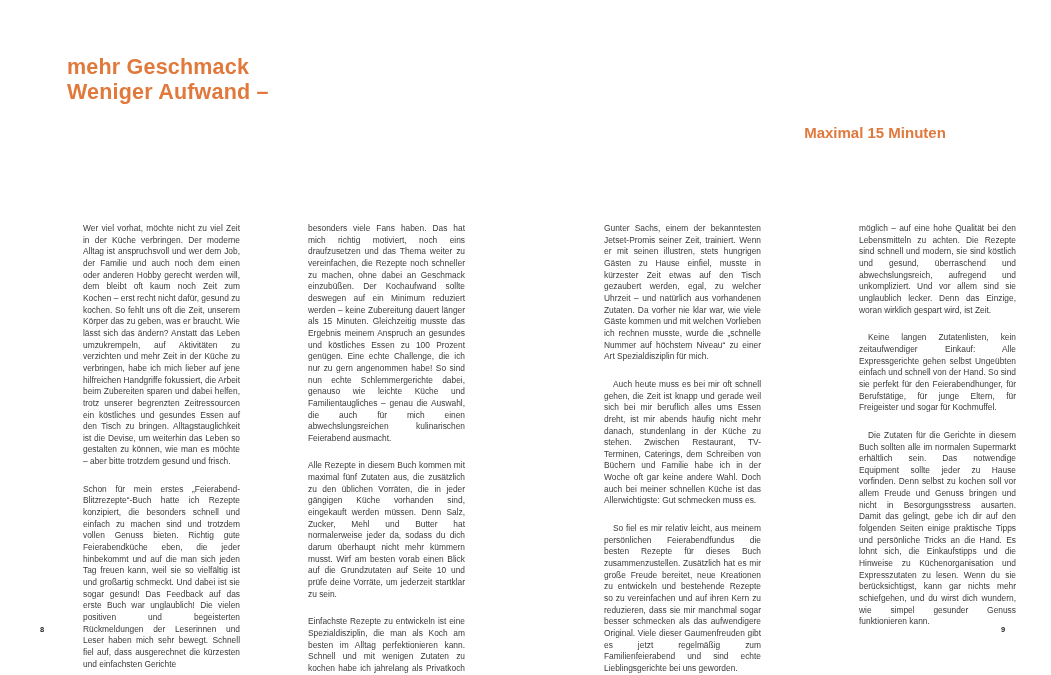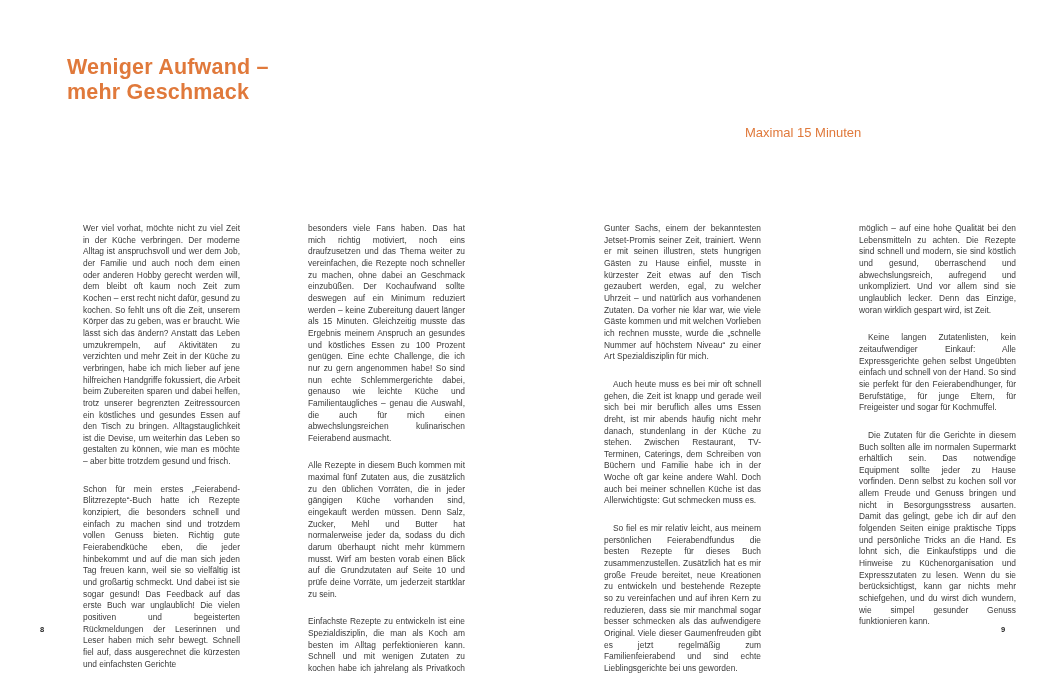--- a/index.html
+++ b/index.html
@@ -22,24 +22,24 @@
     font-weight: bold;
     line-height: 25px;
     letter-spacing: 0.2px;
     white-space: nowrap;
   }
   .callout {
     position: absolute;
     right: 46px;
     top: 126px;
     width: 260px;
-    text-align: left;
+    text-align: center;
     color: var(--accent);
-    font-size: 13px;
-    font-weight: normal;
+    font-size: 15px;
+    font-weight: bold;
     line-height: 13.5px;
   }
   .col {
     position: absolute;
     top: 207px;
     width: 189px;
     font-size: 8.4px;
     line-height: 11.65px;
     color: var(--body-ink);
     text-align: justify;
@@ -62,22 +62,22 @@
   }
   .pagenum-left  { left: 40px; }
   .pagenum-right { left: 1001px; }
 </style>
 </head>
 <body>
 
 <div id="spread">
 
   <div class="headline">
+    <div>mehr Geschmack</div>
     <div>Weniger Aufwand –</div>
-    <div>mehr Geschmack</div>
   </div>
 
   <div class="callout">
     <div>Maximal 15 Minuten</div>
   </div>
 
   <div class="col" id="col-1">
       <p>Wer viel vorhat, möchte nicht zu viel Zeit in der Küche verbringen. Der moderne Alltag ist anspruchsvoll und wer dem Job, der Familie und auch noch dem einen oder anderen Hobby gerecht werden will, dem bleibt oft kaum noch Zeit zum Kochen – erst recht nicht dafür, gesund zu kochen. So fehlt uns oft die Zeit, unserem Körper das zu geben, was er braucht. Wie lässt sich das ändern? Anstatt das Leben umzukrempeln, auf Aktivitäten zu verzichten und mehr Zeit in der Küche zu verbringen, habe ich mich lieber auf jene hilfreichen Handgriffe fokussiert, die Arbeit beim Zubereiten sparen und dabei helfen, trotz unserer begrenzten Zeitressourcen ein köstliches und gesundes Essen auf den Tisch zu bringen. Alltagstauglichkeit ist die Devise, um weiterhin das Leben so gestalten zu können, wie man es möchte – aber bitte trotzdem gesund und frisch.</p>
       <p class="spaced">Schon für mein erstes „Feierabend-Blitzrezepte“-Buch hatte ich Rezepte konzipiert, die besonders schnell und einfach zu machen sind und trotzdem vollen Genuss bieten. Richtig gute Feierabendküche eben, die jeder hinbekommt und auf die man sich jeden Tag freuen kann, weil sie so vielfältig ist und großartig schmeckt. Und dabei ist sie sogar gesund! Das Feedback auf das erste Buch war unglaublich! Die vielen positiven und begeisterten Rückmeldungen der Leserinnen und Leser haben mich sehr bewegt. Schnell fiel auf, dass ausgerechnet die kürzesten und einfachsten Gerichte</p>
     </div>

